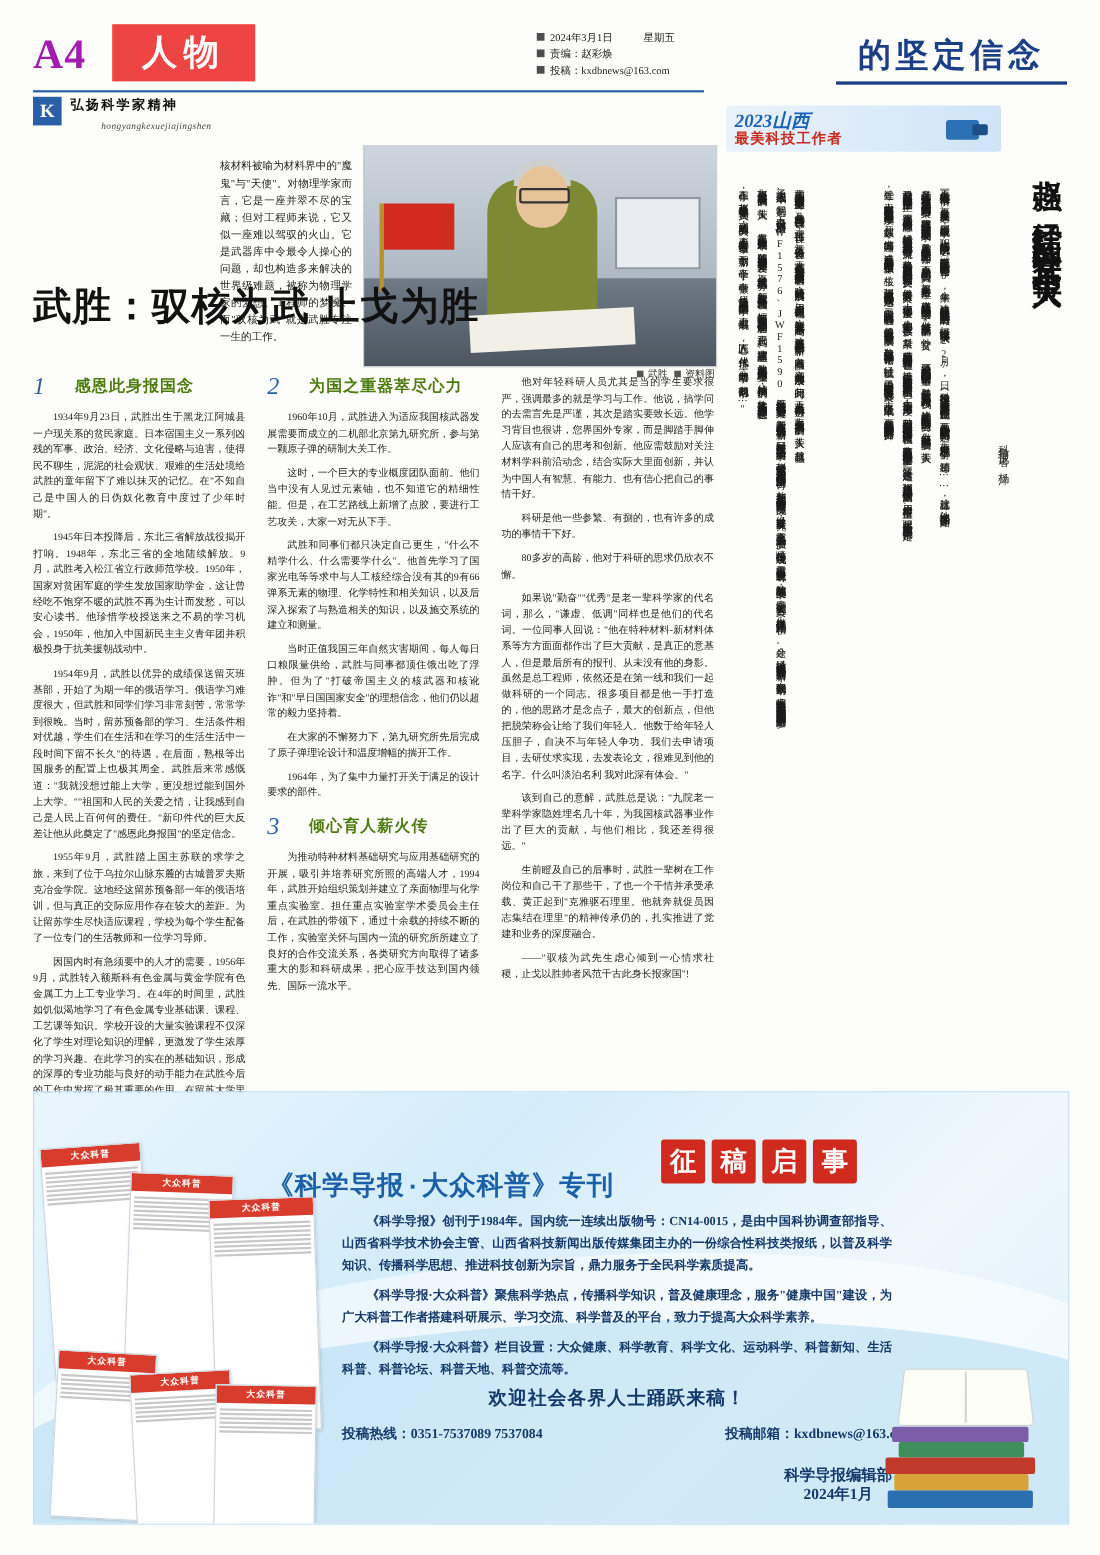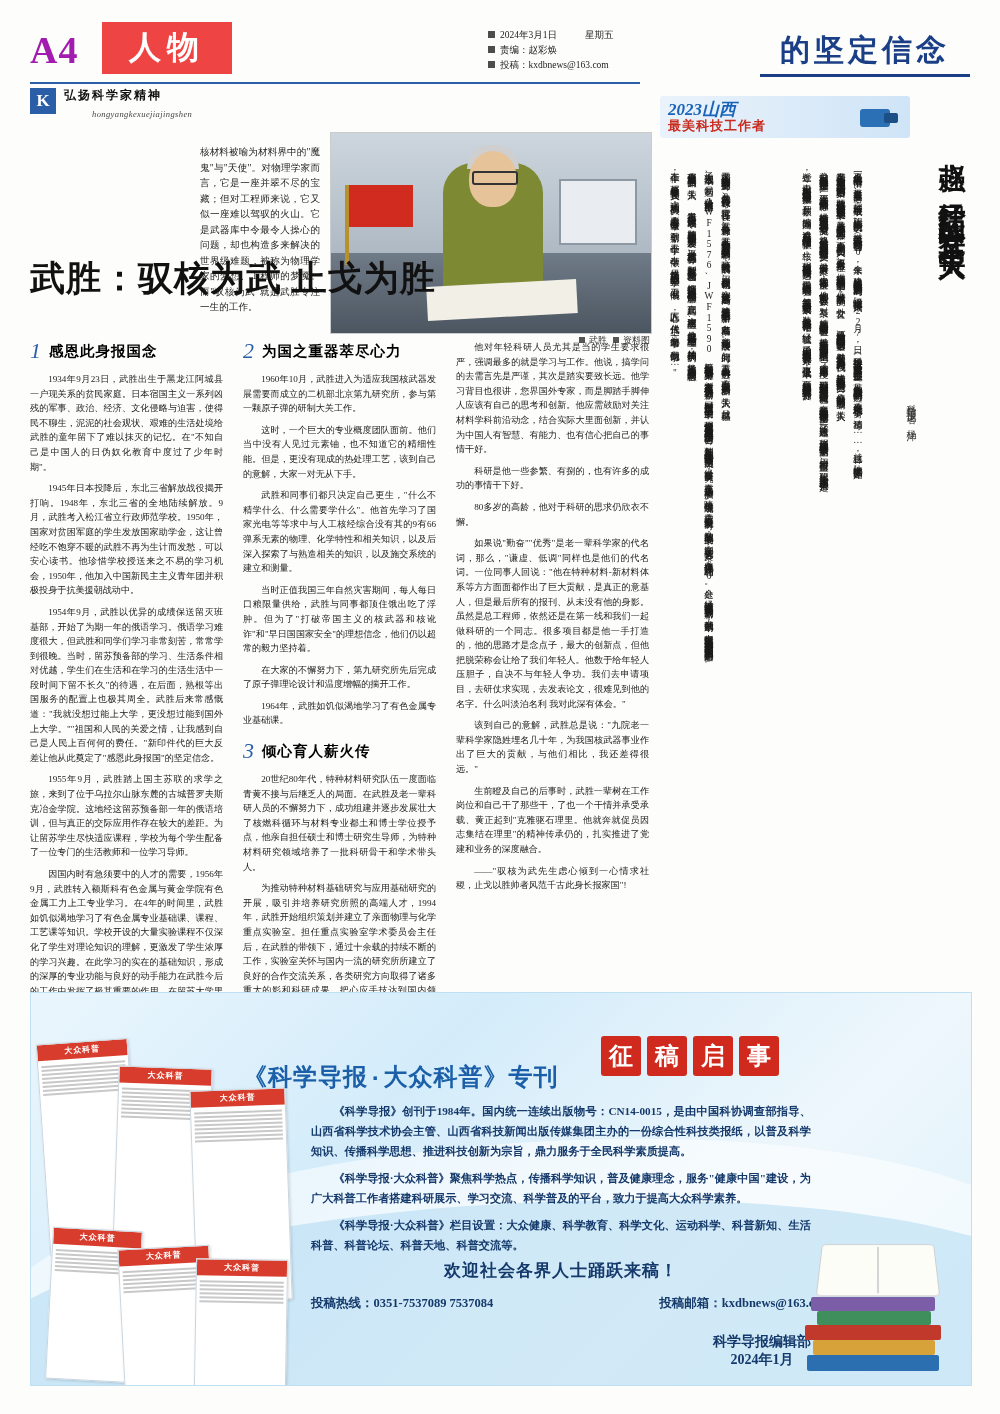--- a/index.html
+++ b/index.html
@@ -80,21 +80,21 @@
 
   
   .cols{position:absolute;left:30px;top:340px;width:620px;height:635px;}
   .col{position:absolute;top:0;width:193px;height:635px;font-size:9.1px;line-height:14.6px;text-align:justify;color:#1b1b1b;}
   .col p{margin:0 0 7px 0;text-indent:2em;}
   .c1{left:0;}
   .c2{left:213px;}
   .c3{left:426px;}
   .sub{display:flex;align-items:flex-start;gap:8px;margin:0 0 10px 0;}
   .sub .num{font-size:22px;font-style:italic;color:#2a5fa8;font-family:"Liberation Serif",serif;line-height:1;}
-  .sub .txt{font-size:14.5px;font-weight:bold;color:#000000;letter-spacing:1px;padding-top:4px;}
+  .sub .txt{font-size:14.5px;font-weight:bold;color:#4d7c0f;letter-spacing:1px;padding-top:4px;margin-left:19px;}
   .sub2{margin-top:12px;}
 
   
   .right-feature{position:absolute;left:660px;top:96px;width:310px;height:880px;}
   .rf-banner{
     position:absolute;left:0;top:0;width:250px;height:42px;
     background:linear-gradient(90deg,#eaf3fb,#cfe4f7);border-radius:3px;overflow:hidden;
   }
   .rf-banner .y{position:absolute;left:8px;top:2px;font-size:17px;font-weight:bold;color:#1a63b8;font-style:italic;}
   .rf-banner .t{position:absolute;left:8px;top:21px;font-size:13px;font-weight:bold;color:#c92b1e;letter-spacing:1px;}
@@ -236,30 +236,29 @@
       <p>因国内时有急须要中的人才的需要，1956年9月，武胜转入额斯科有色金属与黄金学院有色金属工力上工专业学习。在4年的时间里，武胜如饥似渴地学习了有色金属专业基础课、课程、工艺课等知识。学校开设的大量实验课程不仅深化了学生对理论知识的理解，更激发了学生浓厚的学习兴趣。在此学习的实在的基础知识，形成的深厚的专业功能与良好的动手能力在武胜今后的工作中发挥了极其重要的作用。在留苏大学里自。民主、活跃的学术风气对他形成民主科学、兼容并蓄、果尽己的学术思想，以及严谨求实的学风、大胆创新的科学精神都产生影响。</p>
       <p>1960年6月，顺利完成4年学业的武胜在同学中来生非常优秀的成绩完成毕业答辩，当场获得"冶金工程师"称号。随后他立即何大便是情的目的愿望，也是早日回到朝思暮想的祖国。</p>
     </div>
 
     <div class="col c2">
       <div class="sub">
         <div class="num">2</div>
         <div class="txt">为国之重器萃尽心力</div>
       </div>
       <p>1960年10月，武胜进入为适应我国核武器发展需要而成立的二机部北京第九研究所，参与第一颗原子弹的研制大关工作。</p>
-      <p>这时，一个巨大的专业概度团队面前。他们当中没有人见过元素铀，也不知道它的精细性能。但是，更没有现成的热处理工艺，该到自己的意解，大家一对无从下手。</p>
+      <p>这时，一个巨大的专业概度团队面前。他们当中没有人见过元素铀，也不知道它的精细性能。但是，在工艺路线上新增了点胶，要进行工艺攻关，大家一对无从下手。</p>
       <p>武胜和同事们都只决定自己更生，"什么不精学什么、什么需要学什么"。他首先学习了国家光电等等求中与人工核经综合没有其的9有66弹系无素的物理、化学特性和相关知识，以及后深入探索了与熟造相关的知识，以及施交系统的建立和测量。</p>
       <p>当时正值我国三年自然灾害期间，每人每日口粮限量供给，武胜与同事都顶住饿出吃了浮肿。但为了"打破帝国主义的核武器和核讹诈"和"早日国国家安全"的理想信念，他们仍以超常的毅力坚持着。</p>
       <p>在大家的不懈努力下，第九研究所先后完成了原子弹理论设计和温度增幅的揣开工作。</p>
-      <p>1964年，武胜如饥似渴地学习了有色金属专业基础课。</p>
+      <p>1964年，为了集中力量打开关于满足的设计要求的部件。</p>
       <div class="sub sub2">
         <div class="num">3</div>
         <div class="txt">倾心育人薪火传</div>
       </div>
-      <p>20世纪80年代，特种材料研究队伍一度面临青黄不接与后继乏人的局面。在武胜及老一辈科研人员的不懈努力下，成功组建并逐步发展壮大了核燃科循环与材料专业都土和博士学位授予点，他亲自担任硕士和博士研究生导师，为特种材料研究领域培养了一批科研骨干和学术带头人。</p>
       <p>为推动特种材料基础研究与应用基础研究的开展，吸引并培养研究所照的高端人才，1994年，武胜开始组织策划并建立了亲面物理与化学重点实验室。担任重点实验室学术委员会主任后，在武胜的带领下，通过十余载的持续不断的工作，实验室关怀与国内一流的研究所所建立了良好的合作交流关系，各类研究方向取得了诸多重大的影和科研成果，把心应手技达到国内领先、国际一流水平。</p>
     </div>
 
     <div class="col c3">
       <p>他对年轻科研人员尤其是当的学生要求很严，强调最多的就是学习与工作。他说，搞学问的去需言先是严谨，其次是踏实要致长远。他学习背目也很讲，您界国外专家，而是脚踏手脚伸人应该有自己的思考和创新。他应需鼓励对关注材料学科前沿动念，结合实际大里面创新，并认为中国人有智慧、有能力、也有信心把自己的事情干好。</p>
       <p>科研是他一些参繁、有捌的，也有许多的成功的事情干下好。</p>
       <p>80多岁的高龄，他对于科研的思求仍欣衣不懈。</p>
       <p>如果说"勤奋""优秀"是老一辈科学家的代名词，那么，"谦虚、低调"同样也是他们的代名词。一位同事人回说："他在特种材料-新材料体系等方方面面都作出了巨大贡献，是真正的意基人，但是最后所有的报刊、从未没有他的身影。虽然是总工程师，依然还是在第一线和我们一起做科研的一个同志。很多项目都是他一手打造的，他的思路才是念点子，最大的创新点，但他把脱荣称会让给了我们年轻人。他数于给年轻人压胆子，自决不与年轻人争功。我们去申请项目，去研仗求实现，去发表论文，很难见到他的名字。什么叫淡泊名利 我对此深有体会。"</p>
       <p>该到自己的意解，武胜总是说："九院老一辈科学家隐姓埋名几十年，为我国核武器事业作出了巨大的贡献，与他们相比，我还差得很远。"</p>
       <p>生前瞪及自己的后事时，武胜一辈树在工作岗位和自己干了那些干，了也一个干情并承受承载、黄正起到"克雅驱石理里。他就奔就促员因志集结在理里"的精神传承仍的，扎实推进了党建和业务的深度融合。</p>

